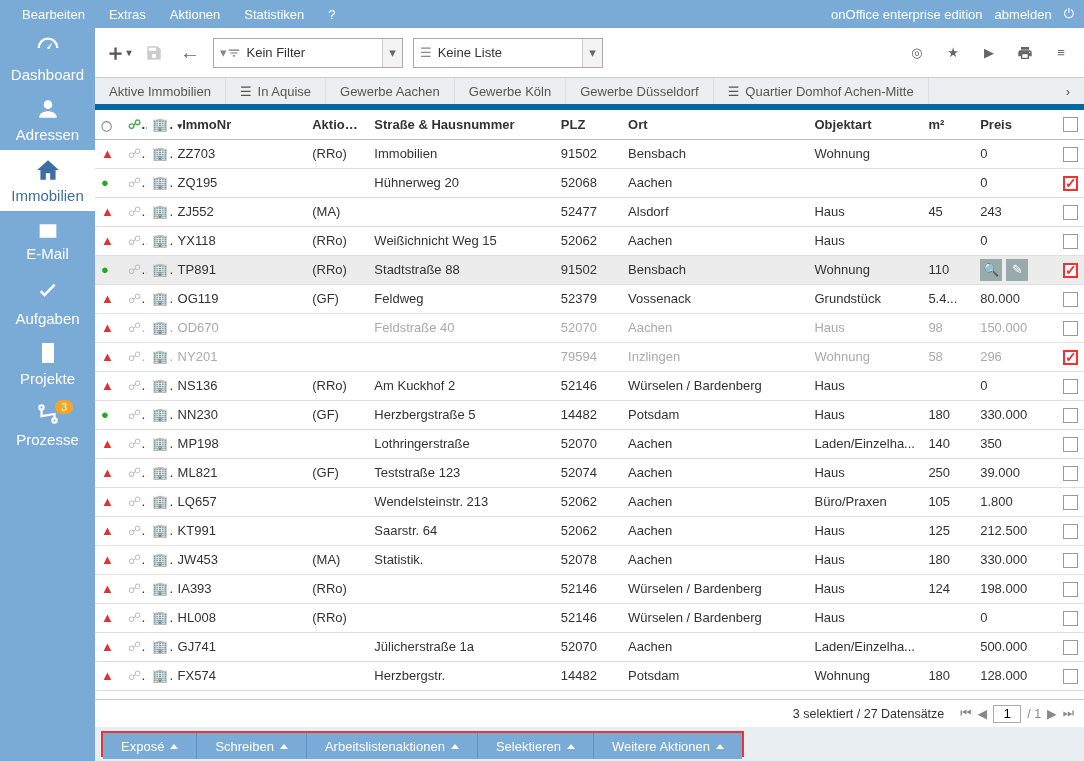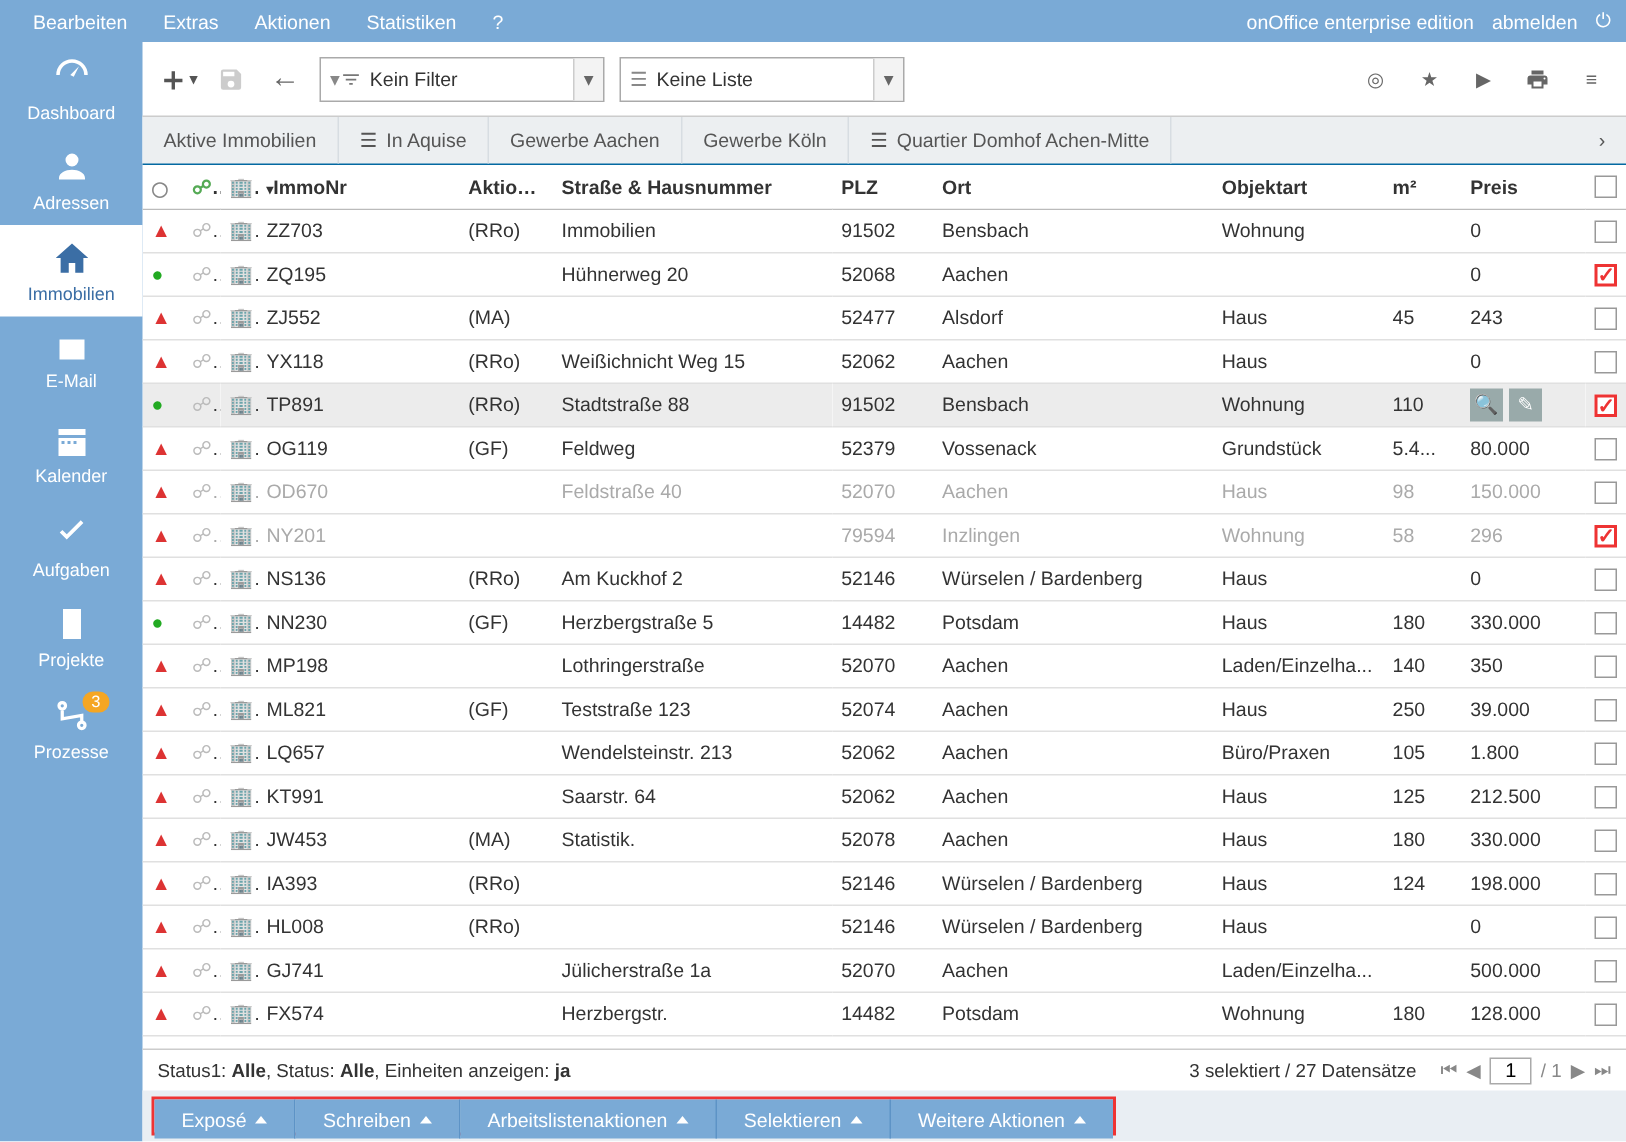--- a/index.html
+++ b/index.html
@@ -12,40 +12,40 @@
   .menubar .item { padding:0 12px; cursor:pointer; }
   .menubar .right { display:flex; align-items:center; gap:12px; }
 
   
   .body-row { flex:1; display:flex; min-height:0; }
 
   
   .sidebar { width:95px; background:#7aaad6; display:flex; flex-direction:column; }
   .side-item { height:61px; display:flex; flex-direction:column; align-items:center; justify-content:center; color:#fff; cursor:pointer; position:relative; }
   .side-item.active { background:#fff; color:#3b6ea5; }
-  .side-item .lbl { font-size:12px; margin-top:4px; }
+  .side-item .lbl { font-size:15px; margin-top:4px; }
   .side-item svg { fill:currentColor; }
   .badge { position:absolute; top:6px; right:22px; background:#f5a623; color:#fff; border-radius:8px; padding:1px 6px; font-size:11px; }
 
   
   .content { flex:1; display:flex; flex-direction:column; min-width:0; }
 
   
   .toolbar { height:50px; border-bottom:1px solid #ccc; display:flex; align-items:center; padding:0 10px; gap:10px; }
   .tb-btn { width:26px; height:26px; display:flex; align-items:center; justify-content:center; color:#666; cursor:pointer; }
   .tb-btn.disabled { color:#bbb; cursor:default; }
   .combo { height:30px; border:1px solid #aaa; background:#fff; display:flex; align-items:center; padding:0 6px; position:relative; }
   .combo .cicon { color:#888; margin-right:6px; }
   .combo .carrow { width:20px; height:28px; border-left:1px solid #ccc; display:flex; align-items:center; justify-content:center; position:absolute; right:0; top:0; background:#f3f3f3; color:#666; }
   .combo.filter { width:190px; }
   .combo.list { width:190px; }
   .toolbar .spacer { flex:1; }
 
   
-  .tabstrip { height:32px; background:#eceff1; border-bottom:1px solid #0369a1; display:flex; align-items:stretch; }
+  .tabstrip { height:32px; background:#eceff1; border-bottom:6px solid #0369a1; display:flex; align-items:stretch; }
   .tab { padding:0 14px; display:flex; align-items:center; border-right:1px solid #d7dde2; color:#4a6; color:#3b6ea5; cursor:pointer; gap:6px; font-size:13px; white-space:nowrap;}
   .tab.plain { color:#555; }
   .tab.active { background:#fff; border-bottom:1px solid #fff; margin-bottom:-1px; }
   .tabstrip .endtools { margin-left:auto; display:flex; align-items:center; gap:6px; padding:0 6px; color:#555;}
   .endtools .ic { width:20px; height:20px; display:flex; align-items:center; justify-content:center; cursor:pointer;}
 
   
   .table-wrap { flex:1; overflow:auto; }
   table.grid { width:100%; border-collapse:collapse; table-layout:fixed; }
   table.grid th, table.grid td { border-bottom:1px solid #e0e0e0; height:29px; padding:0 6px; text-align:left; white-space:nowrap; overflow:hidden; text-overflow:ellipsis; }
@@ -121,26 +121,20 @@
         </svg>
         <span class="lbl">Immobilien</span>
       </div>
       <div class="side-item">
         <svg width="28" height="20" viewBox="0 0 24 24">
           <path d="M2 4h20v16H2zM12 13L2 6v-2l10 7 10-7v2z"></path>
         </svg>
         <span class="lbl">E-Mail</span>
       </div>
       <div class="side-item">
-        <svg width="24" height="24" viewBox="0 0 24 24">
-          <path d="M3 4h18v4H3zm0 6h18v12H3zm2 2v2h2v-2zm4 0v2h2v-2zm4 0v2h2v-2z"></path>
-        </svg>
-        <span class="lbl">Kalender</span>
-      </div>
-      <div class="side-item">
         <svg width="28" height="28" viewBox="0 0 24 24">
           <path d="M9 16l-4-4 1.5-1.5L9 13l8-8L18.5 6.5z"></path>
         </svg>
         <span class="lbl">Aufgaben</span>
       </div>
       <div class="side-item">
         <svg width="24" height="26" viewBox="0 0 24 24">
           <path d="M6 2h12v20H6zm2 3h8v2H8zm0 4h8v2H8zm0 4h8v2H8z"></path>
         </svg>
         <span class="lbl">Projekte</span>
@@ -197,20 +191,23 @@
         </div>
         <div class="tab plain">
           <span>☰</span>
           <span>In Aquise</span>
         </div>
         <div class="tab plain">
           <span>Gewerbe Aachen</span>
         </div>
         <div class="tab plain">
           <span>Gewerbe Köln</span>
+        </div>
+        <div class="tab plain">
+          <span>Gewerbe Düsseldorf</span>
         </div>
         <div class="tab plain">
           <span>☰</span>
           <span>Quartier Domhof Achen-Mitte</span>
         </div>
         <div class="endtools">
           <span class="ic">›</span>
         </div>
       </div>
 
@@ -514,23 +511,20 @@
               <td>Wohnung</td>
               <td class="num">180</td>
               <td class="num">128.000</td>
               <td style="text-align:center"><span class="chk"></span></td>
             </tr>
           </tbody>
       </table>
     </div>
 
     <div class="statusbar">
-      <span>
-        <span>Status1: </span><b>Alle</b><span>, Status: </span><b>Alle</b><span>, Einheiten anzeigen: </span><b>ja</b>
-      </span>
       <span class="spacer"></span>
       <span>3 selektiert / 27 Datensätze</span>
       <span class="pager" style="margin-left:16px;">
         <span>⏮</span>
         <span>◀</span>
         <input value="1" style="">
         <span>/ 1</span>
         <span>▶</span>
         <span>⏭</span>
       </span>

